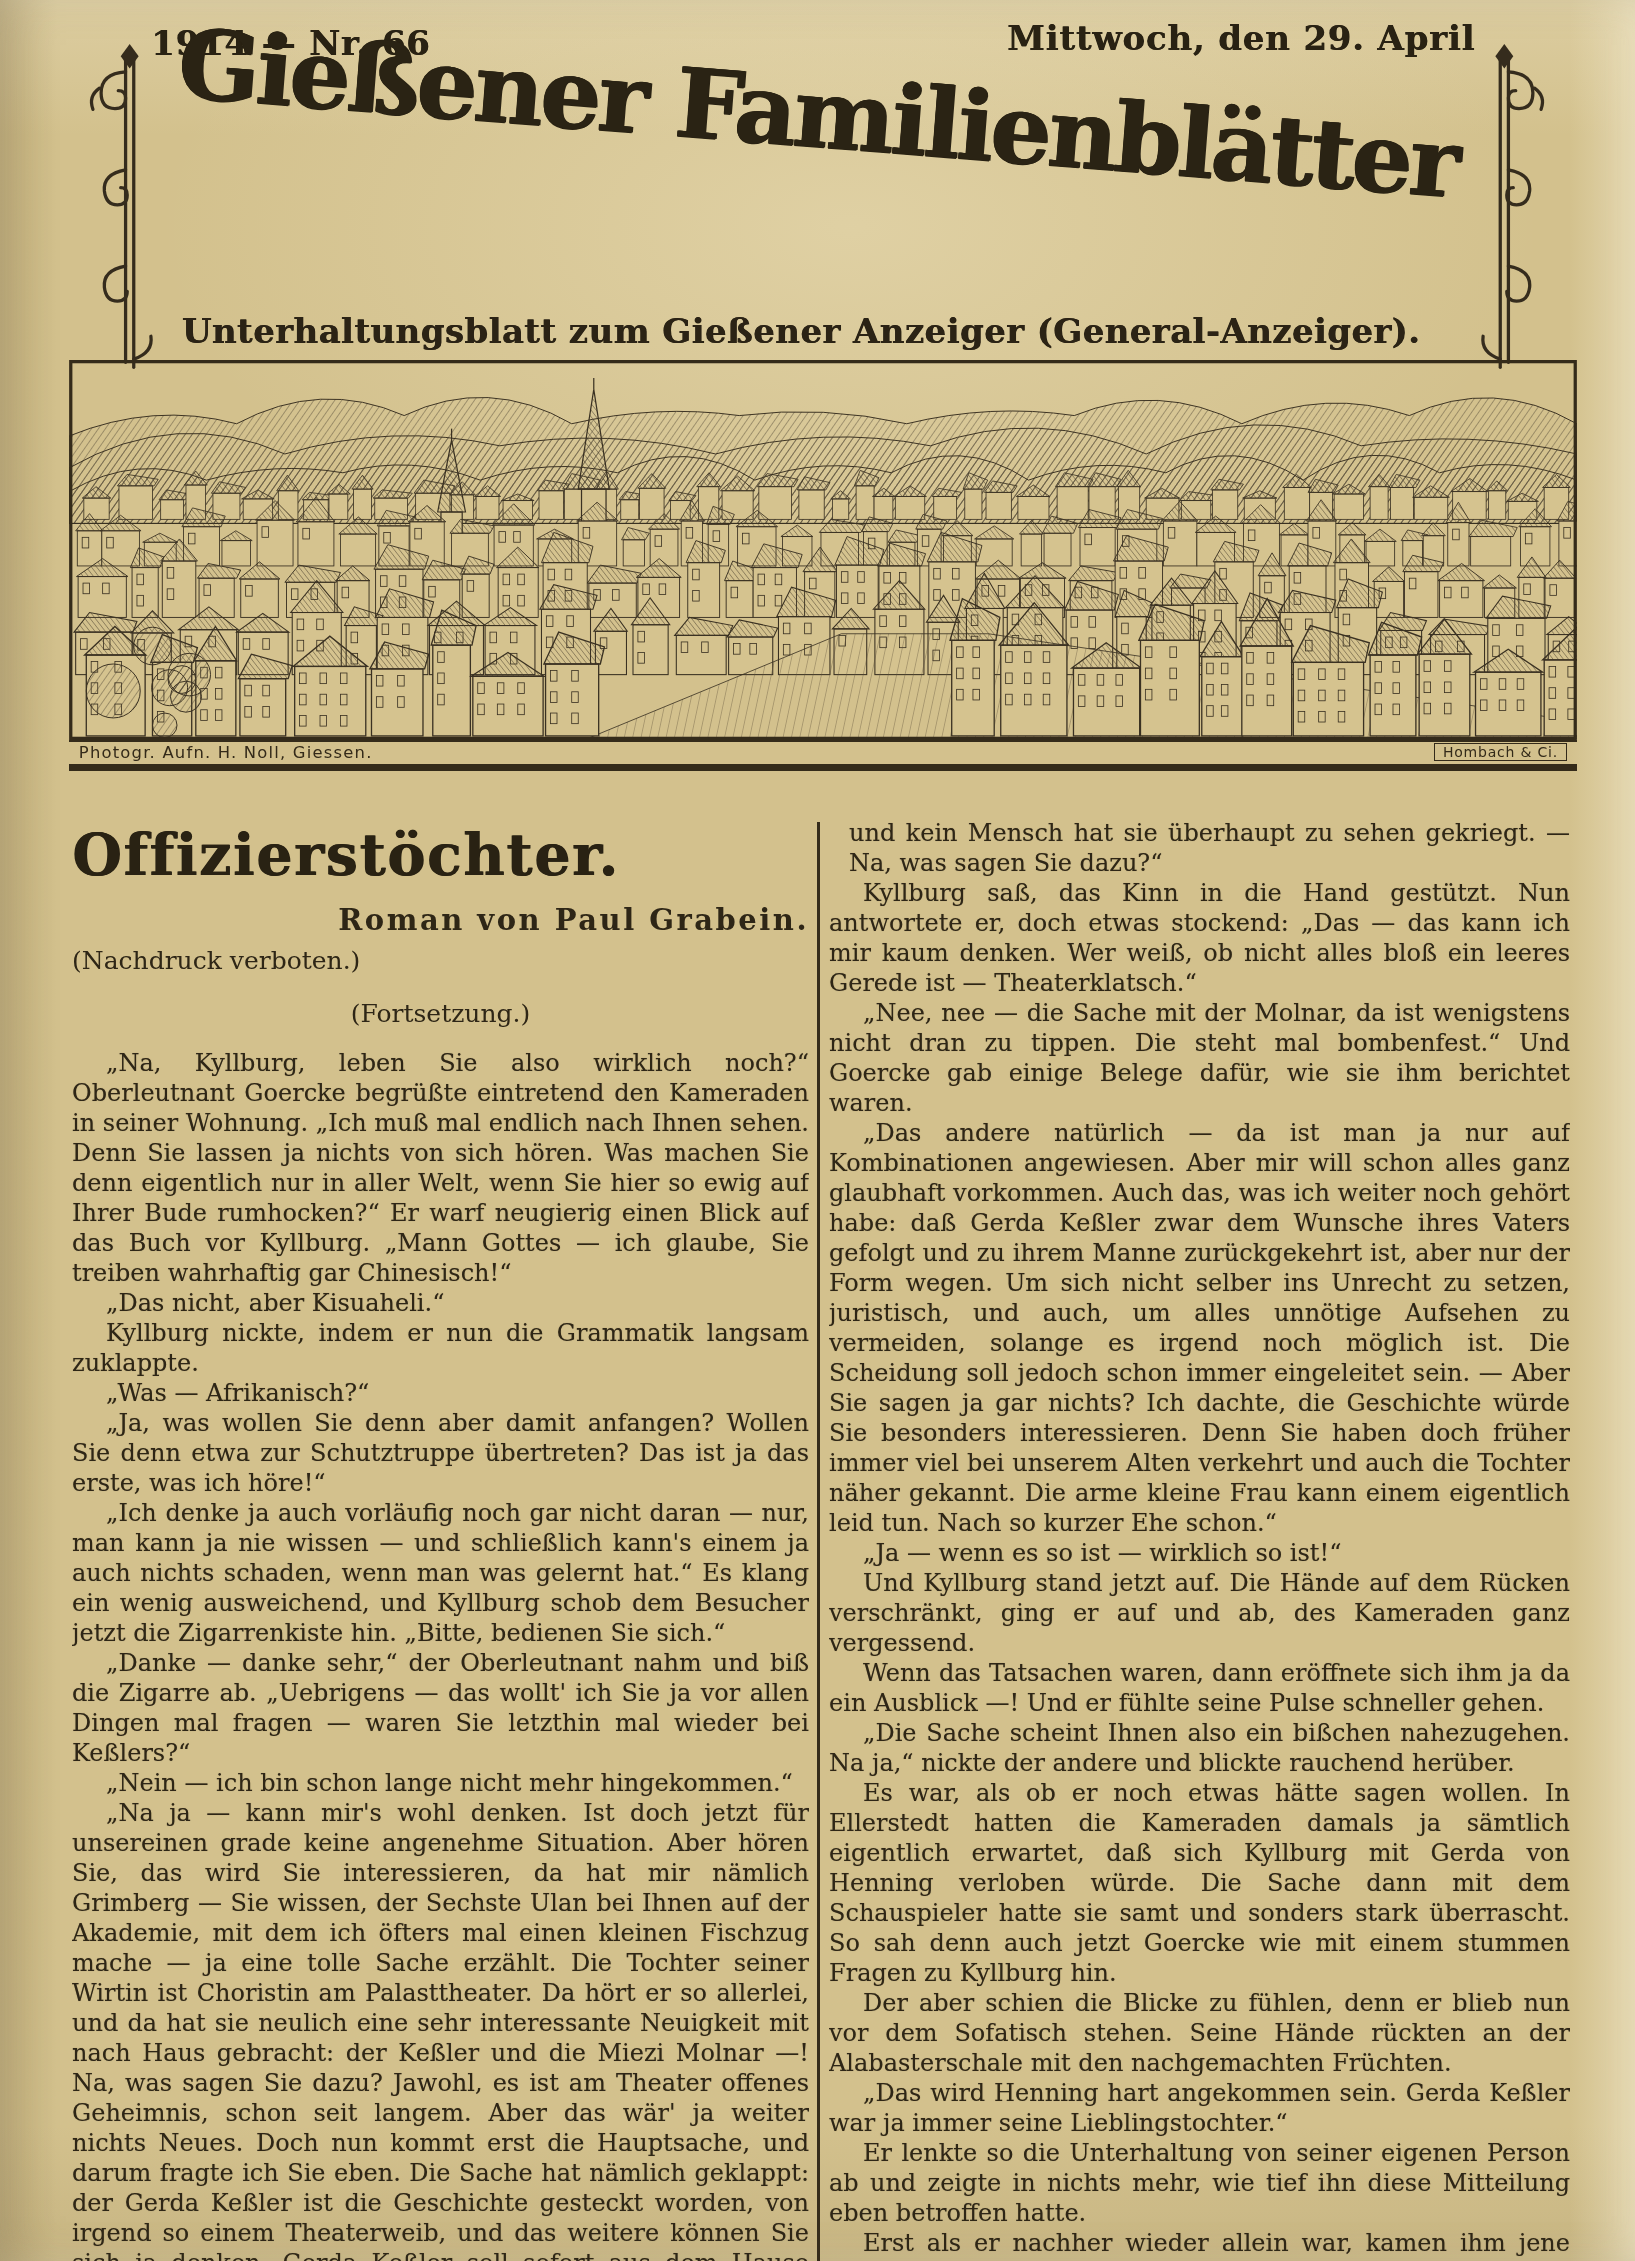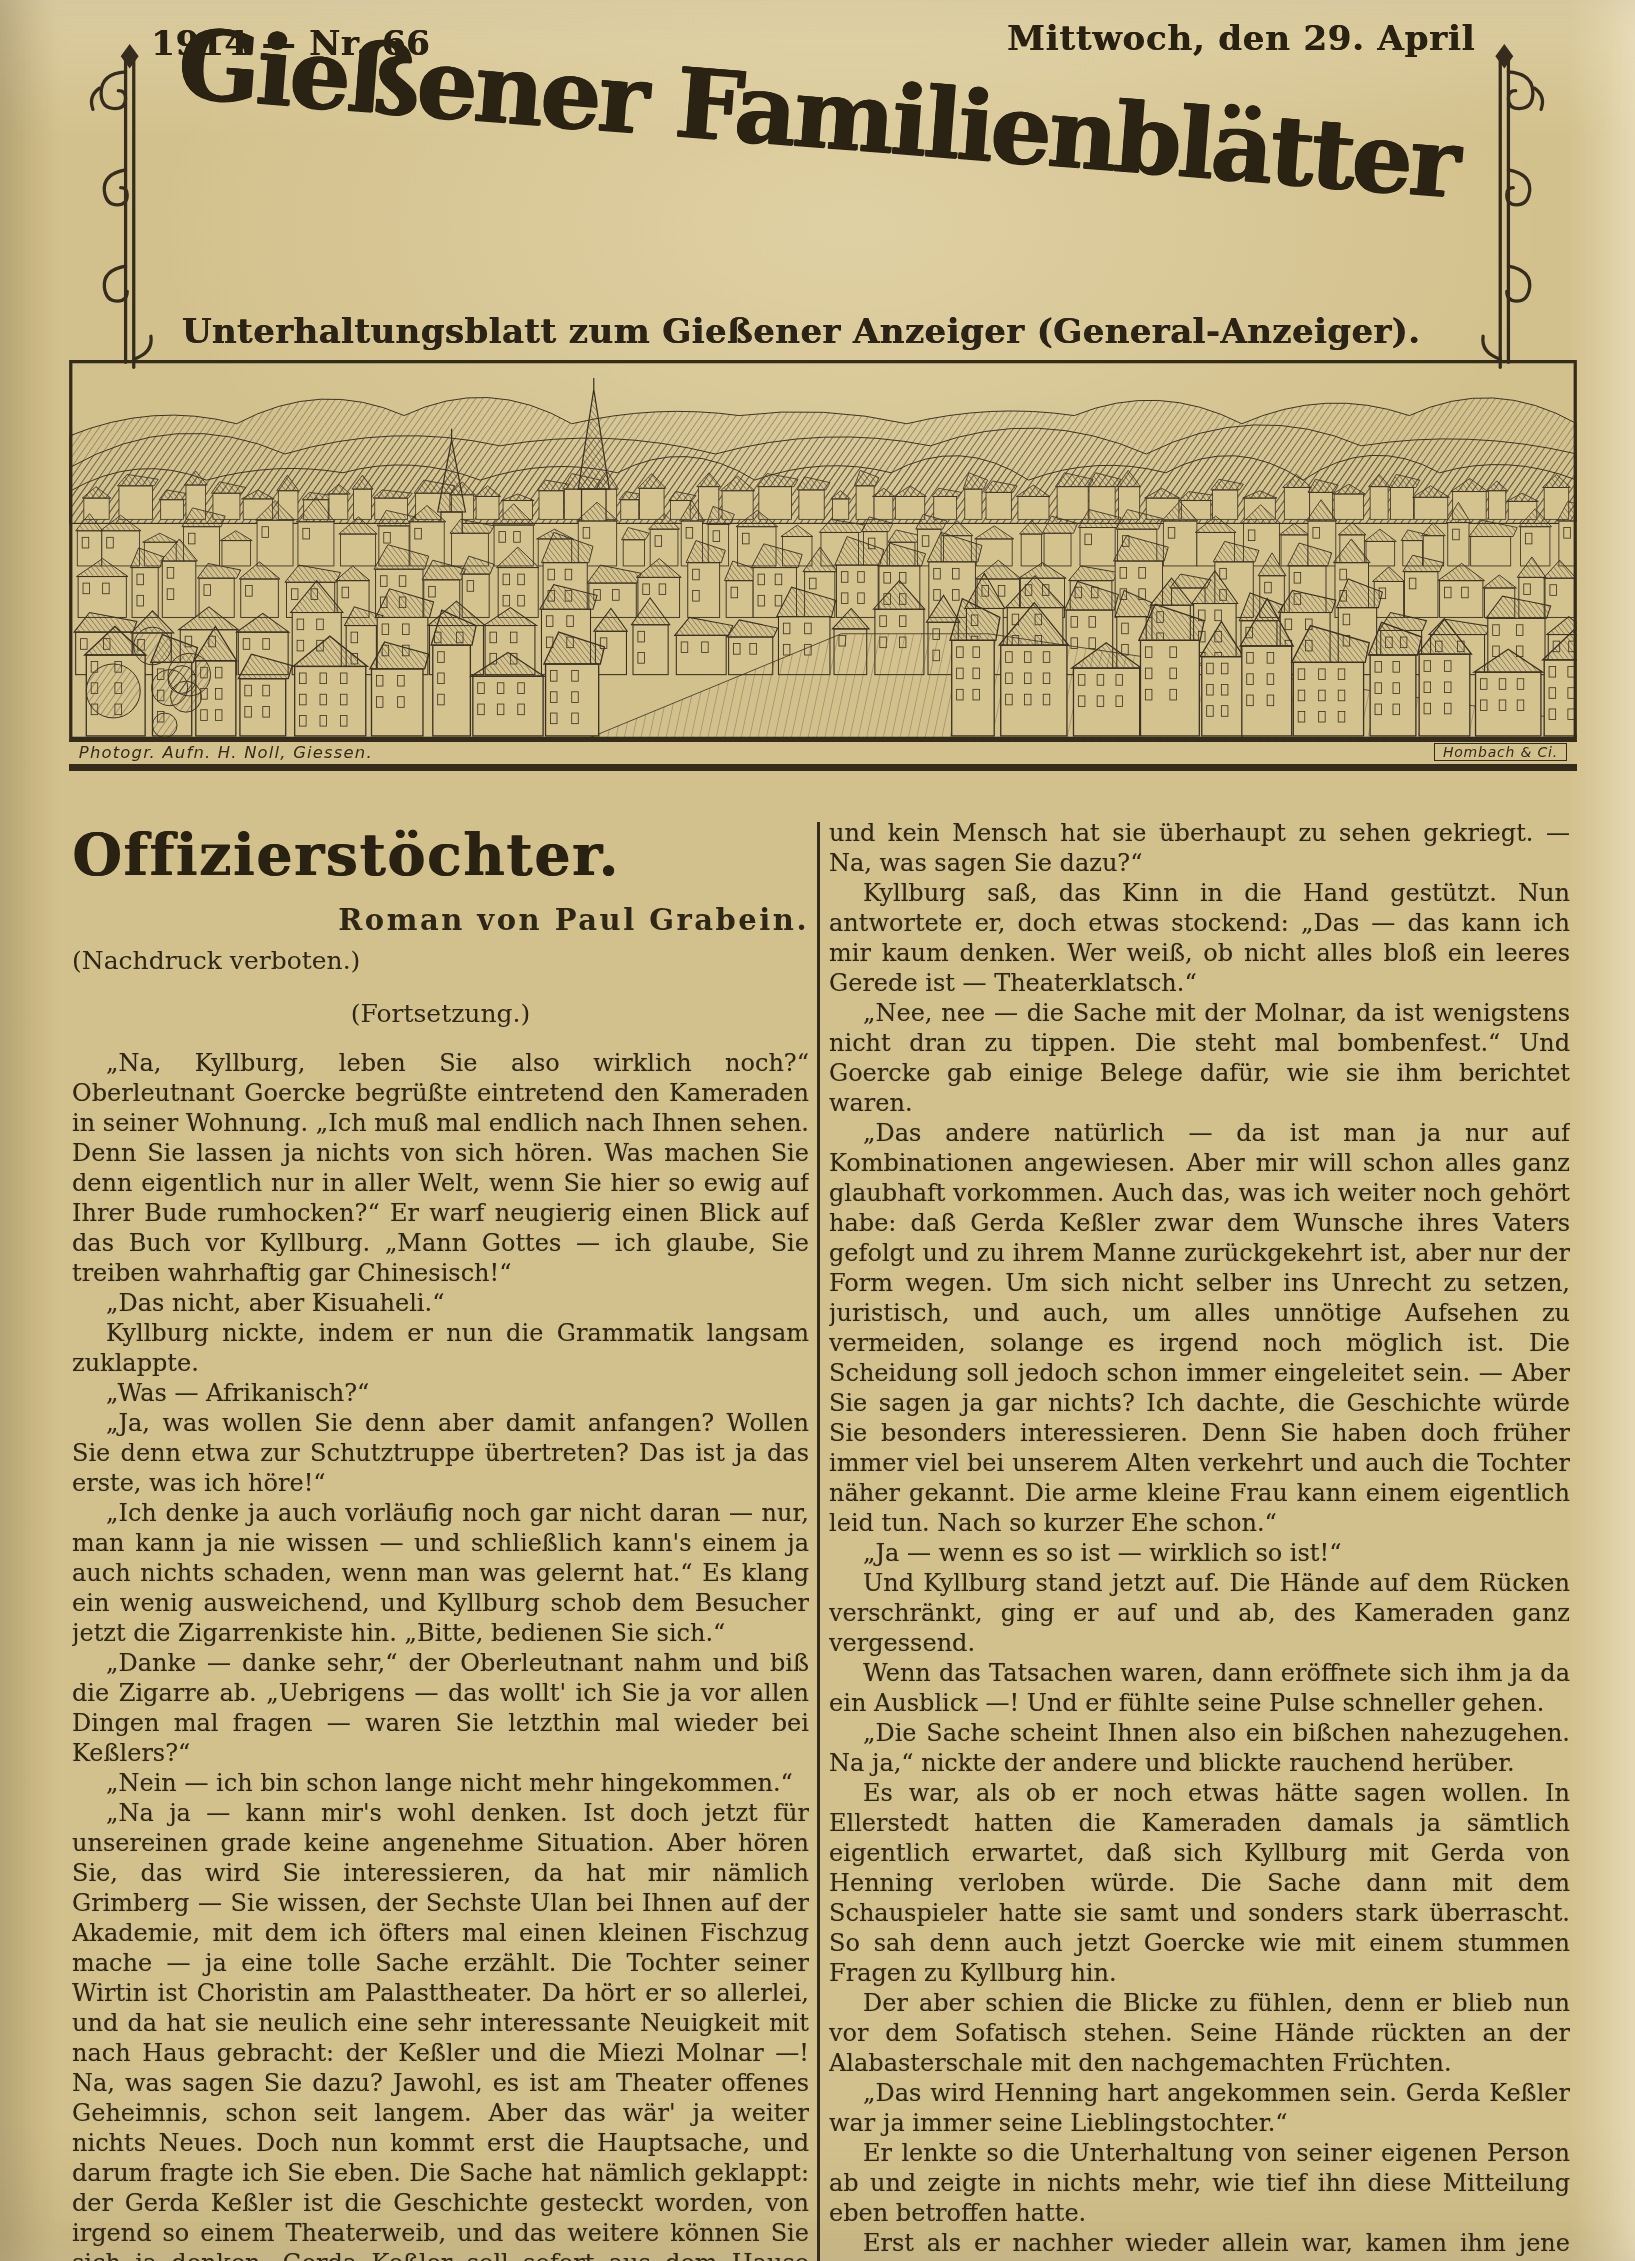--- a/index.html
+++ b/index.html
@@ -46,21 +46,21 @@
   }
   .illustration{
     position:absolute;left:69px;top:360px;width:1508px;
   }
   .illustration svg{display:block;}
   .caption-bar{
     display:flex;justify-content:space-between;align-items:center;
     border-top:2.5px solid #342b1a;border-bottom:7.4px solid #342b1a;
     padding:0.8px 9.8px 2.5px 9.8px;
     font-family:"DejaVu Sans", sans-serif;
-    font-size:16.4px;letter-spacing:1.2px;color:#332a19;font-style:italic;
+    font-size:16.4px;letter-spacing:1.2px;color:#332a19;
   }
   .credit-right{
     border:1.6px solid #332a19;padding:0 8.2px;font-size:14px;letter-spacing:0.8px;
   }
   .col{
     position:absolute;top:818px;height:1444px;overflow:hidden;
   }
   .col-left{left:72px;width:737px;}
   .col-right{left:829px;width:741px;}
   .col-divider{
@@ -77,21 +77,21 @@
     margin-bottom:9px;
   }
   .notice{text-align:left;font-size:25px;margin-bottom:24px;}
   .continuation{text-align:center;font-size:25px;margin-bottom:19.6px;margin-top:13px;}
   .col p{
     margin:0;padding:0;
     font-size:24px;line-height:30px;
     text-align:justify;text-indent:34px;
     text-shadow:0 0 0.8px rgba(46,38,22,.35);
   }
-  .col p.noindent{text-indent:0;}
+  .col p.noindent{text-indent:0;margin-left:20px;}
 </style>
 </head>
 <body>
 
 <div class="page">
 
   <div class="hdr" id="issue">1914 — Nr. 66</div>
   <div class="hdr" id="pubdate">Mittwoch, den 29. April</div>
 
   <svg class="orn orn-left" width="204" height="335" viewBox="0 0 250 410">

